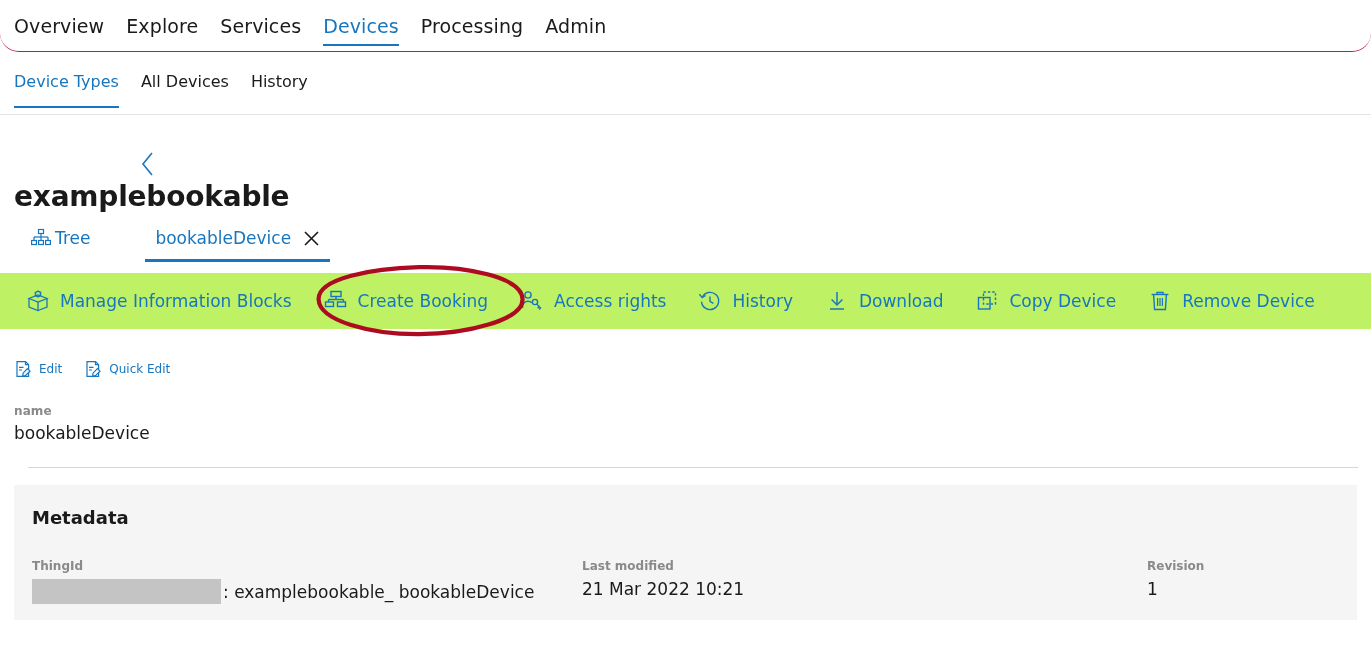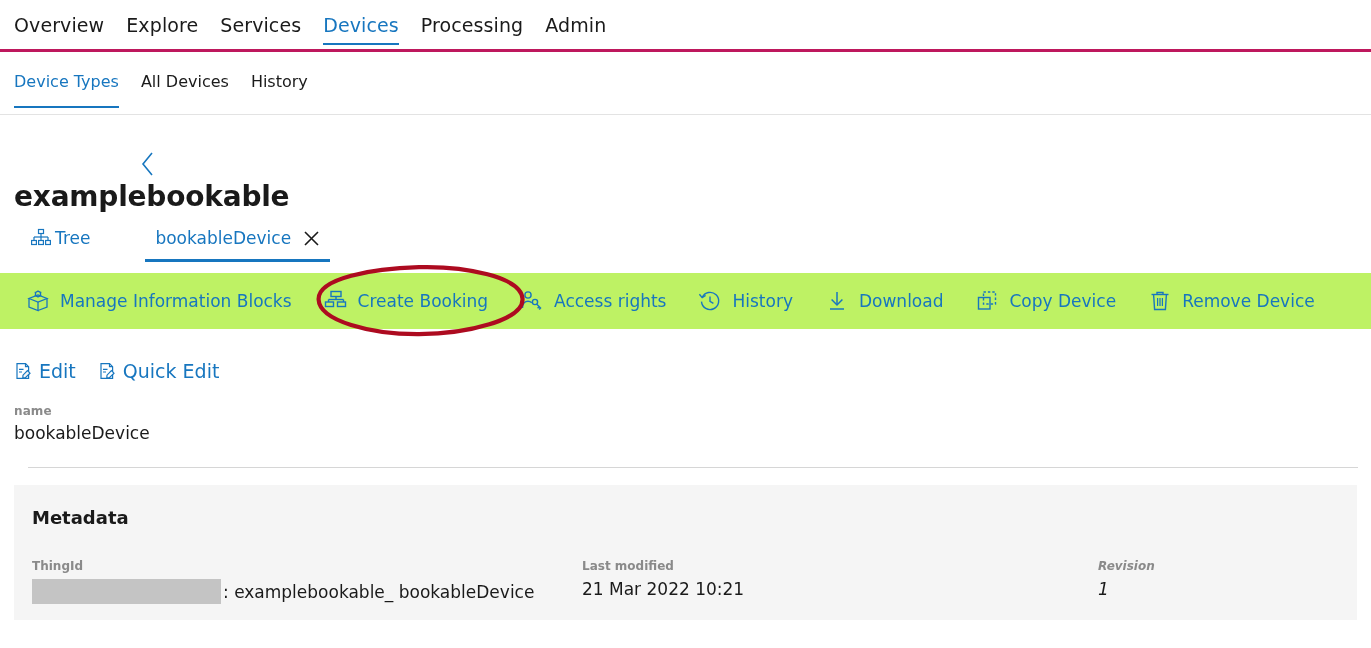--- a/index.html
+++ b/index.html
@@ -16,25 +16,26 @@
     color: #1a1a1a;
     -webkit-font-smoothing: antialiased;
   }
 
   
   .topnav {
     position: absolute;
     left: 0; top: 0;
     width: 1371px;
     height: 52px;
-    border-bottom: 3px solid #be185d;
+    border-bottom: 1px solid #be185d;
     box-sizing: border-box;
     display: flex;
     align-items: center;
     padding-left: 14px;
+    border-radius: 19px;
   }
   .topnav-item {
     position: relative;
     font-size: 19px;
     color: #1a1a1a;
     margin-right: 22px;
     height: 52px;
     display: flex;
     align-items: center;
     cursor: pointer;
@@ -188,21 +189,21 @@
   .gi-title {
     font-size: 24px;
     font-weight: bold;
     color: #1a1a1a;
     margin-right: 18px;
   }
   .gi-link {
     display: flex;
     align-items: center;
     color: #1776bf;
-    font-size: 19px;
+    font-size: 12px;
     margin-right: 22px;
     cursor: pointer;
   }
   .gi-link .gl-icon { margin-right: 7px; display: flex; align-items: center; }
 
   .field-block {
     position: absolute;
     left: 14px;
     top: 404px;
   }
@@ -244,21 +245,21 @@
     font-size: 18px;
     font-weight: bold;
     color: #1a1a1a;
   }
   .md-col {
     position: absolute;
     top: 74px;
   }
   .md-col.c1 { left: 18px; }
   .md-col.c2 { left: 568px; }
-  .md-col.c3 { left: 1084px; font-style: italic; }
+  .md-col.c3 { left: 1133px; }
   .md-label {
     font-size: 12px;
     font-weight: bold;
     color: #8a8a8a;
     margin-bottom: 6px;
   }
   .md-value {
     font-size: 17px;
     color: #1a1a1a;
     display: flex;

